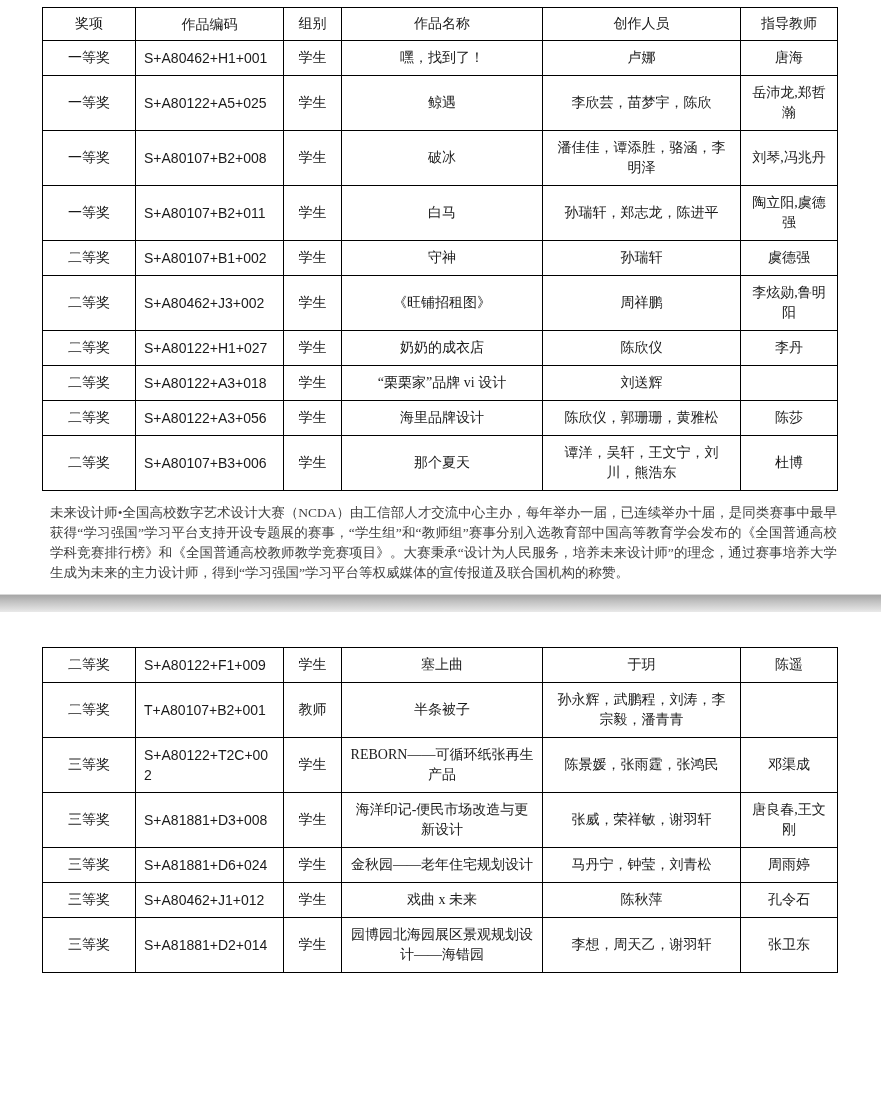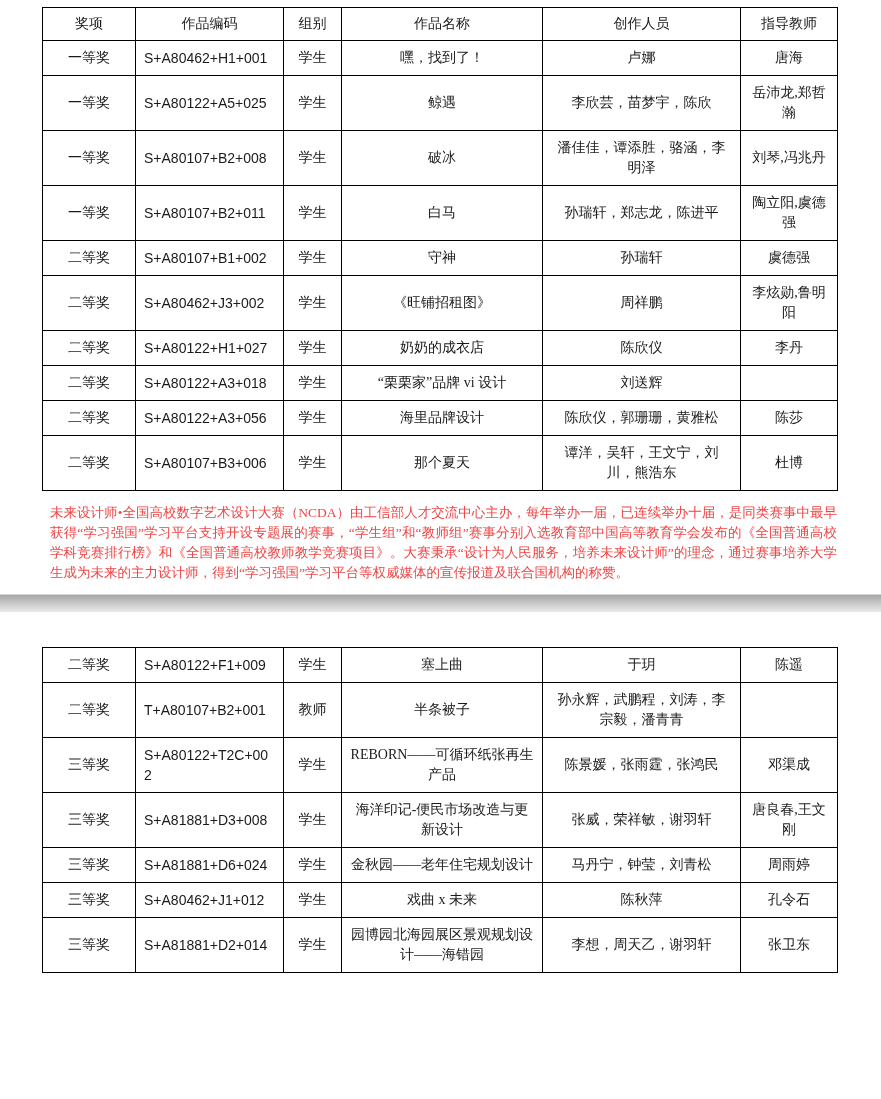--- a/index.html
+++ b/index.html
@@ -45,33 +45,33 @@
   }
   td.c-award, td.c-group {
     text-align: center;
   }
   td.c-code {
     text-align: left;
     font-family: "Liberation Sans", "DejaVu Sans", sans-serif;
     font-size: 13px;
   }
   th.c-code {
-    font-family: Liberation Serif, serif;
+    font-family: Liberation Sans, sans-serif;
   }
   td.c-title, td.c-creators, td.c-teachers {
     text-align: center;
     padding-left: 10px;
   }
   .description {
     margin: 12px 0 0 8px;
     width: 787px;
     font-size: 13.5px;
     line-height: 20px;
     text-align: justify;
-    color: #ef4444;
+    color: #404040;
   }
   .page-break {
     margin-top: 11px;
     width: 881px;
     height: 17px;
     background: linear-gradient(180deg, #a6a6a6 0%, #bfbfbf 35%, #e9e9e9 100%);
     border-top: 1px solid #d8d8d8;
   }
 </style>
 </head>

